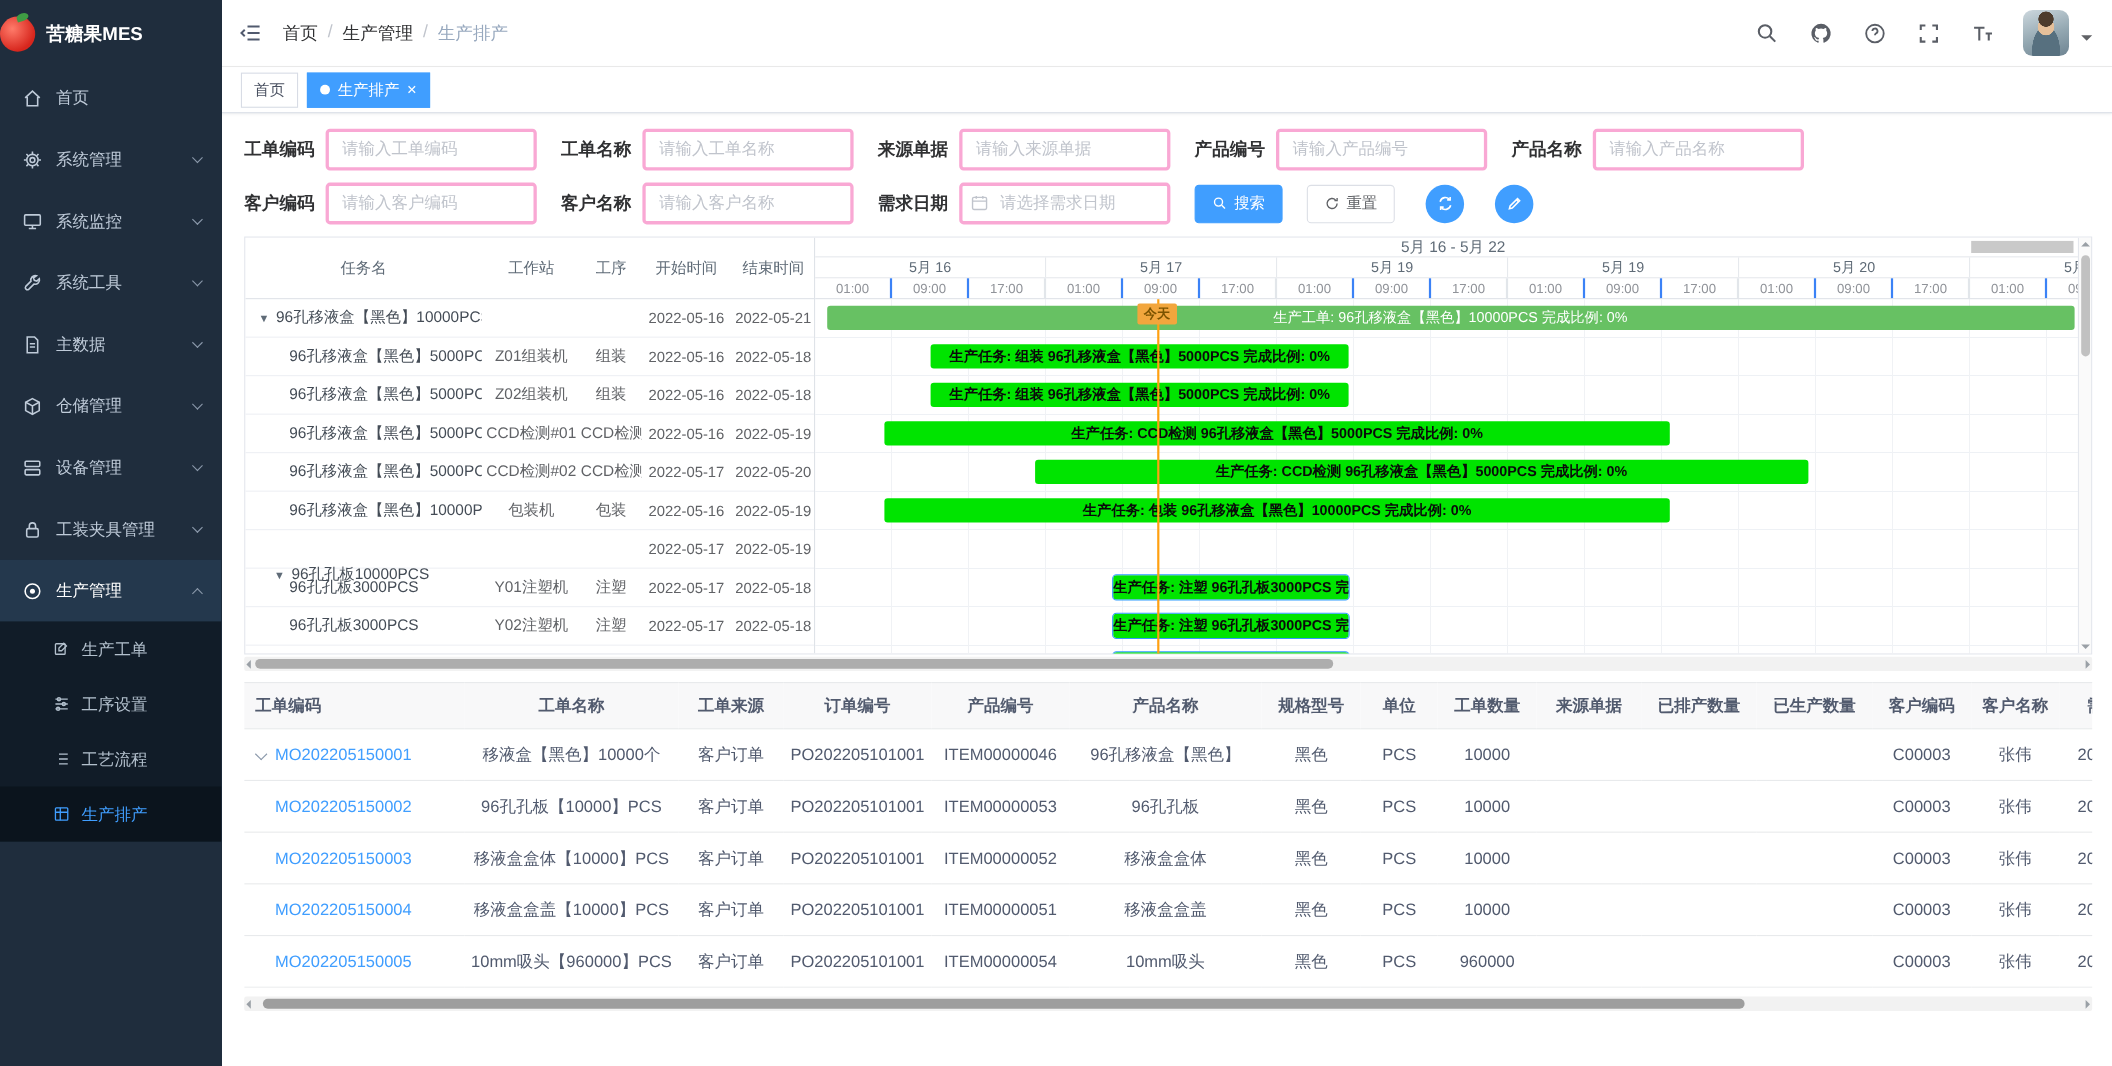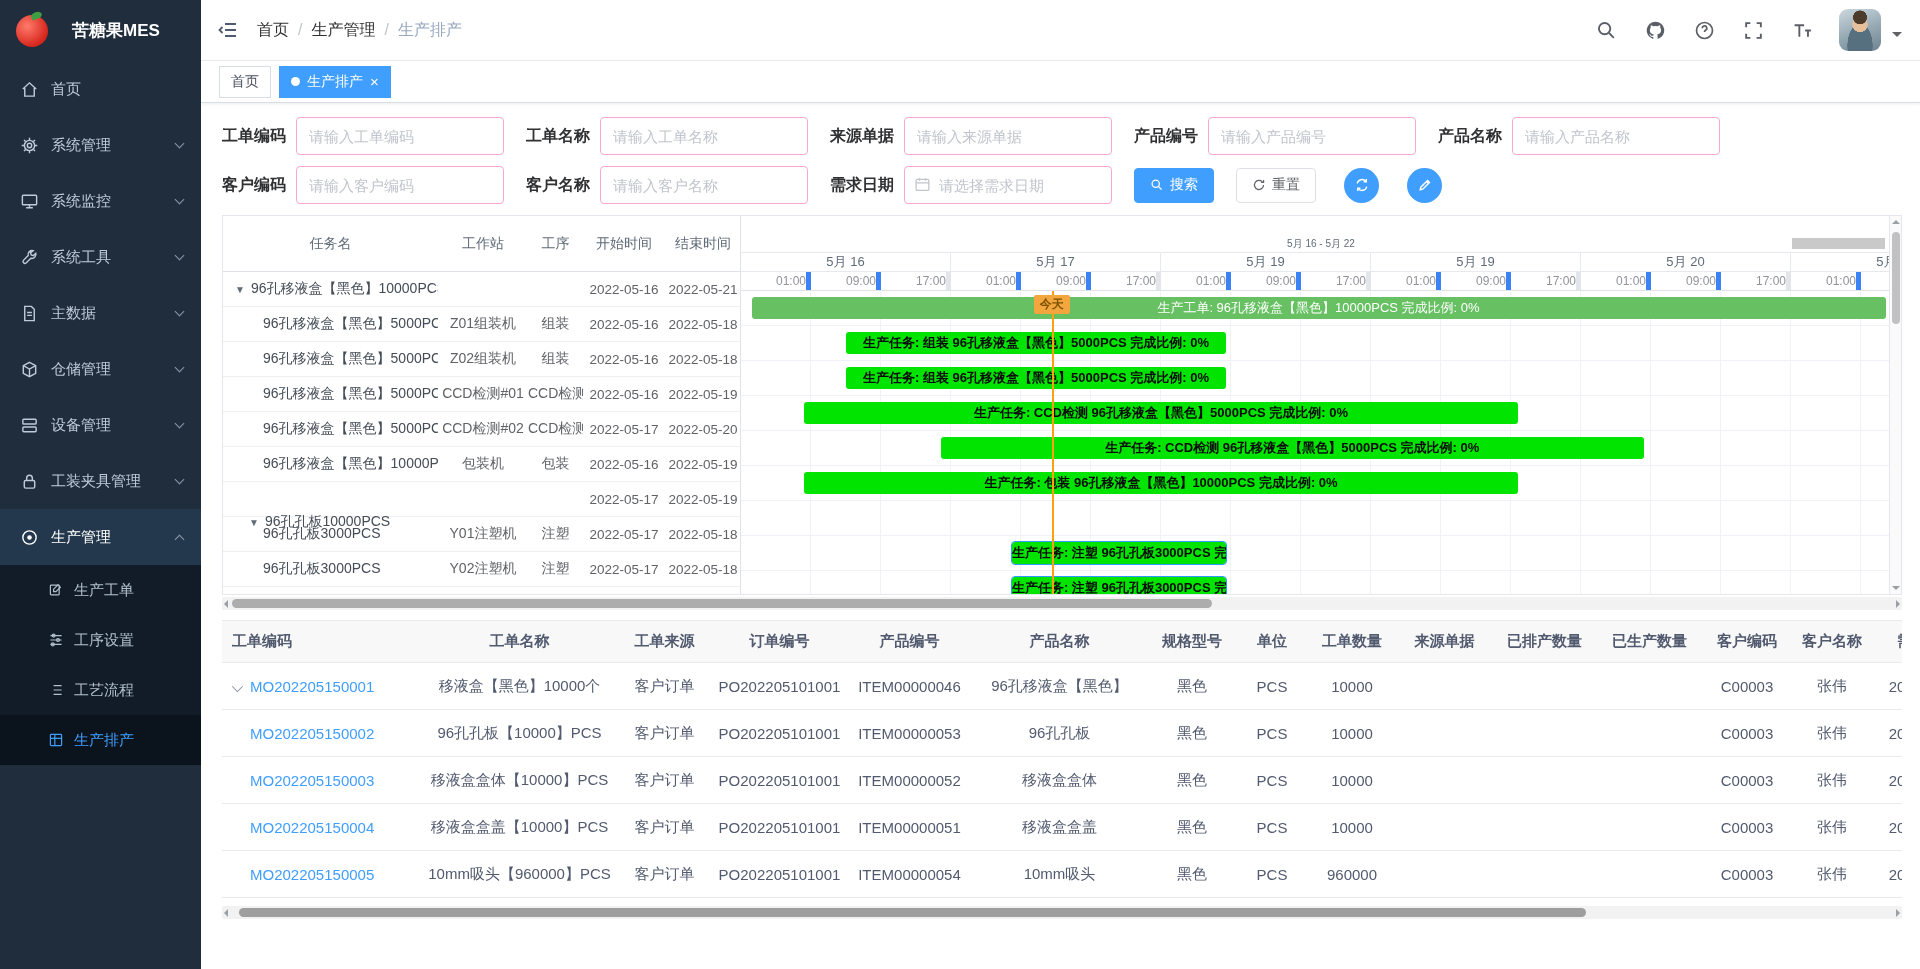--- a/index.html
+++ b/index.html
@@ -1,21 +1,21 @@
 <!DOCTYPE html>
 <html><head>
 <meta charset="utf-8">
 <style>
   * { box-sizing: border-box; margin: 0; padding: 0; }
   html,body { width:1920px; height:969px; overflow:hidden; background:#fff;
     font-family:"Liberation Sans","DejaVu Sans",sans-serif; }
 
   
   .sidebar { position:fixed; left:0; top:0; width:201px; height:969px; background:#1f2d3d; z-index:10;}
-  .logo { height:61px; display:flex; align-items:center; padding-left:16px; gap:24px; cursor:pointer;}
+  .logo { height:61px; display:flex; align-items:center; gap:10px; cursor:pointer;}
   .logo-badge { width:32px; height:32px; border-radius:50%;
     background:radial-gradient(circle at 35% 35%, #ff7b6a, #d7261d 70%); position:relative; flex:none;}
   .logo-badge:after { content:""; position:absolute; top:-3px; left:15px; width:11px; height:7px;
     background:#3f9d44; border-radius:60% 60% 60% 0; transform:rotate(-18deg);}
   .logo-title { color:#fff; font-size:17px; font-weight:bold; white-space:nowrap;}
   .menu-item { height:56px; display:flex; align-items:center; padding:0 18px 0 20px;
     color:#bfcbd9; font-size:15px; cursor:pointer; }
   .menu-item .mi-icon { width:19px; height:19px; margin-right:12px; flex:none; }
   .menu-item .mi-icon svg { width:19px; height:19px; display:block; stroke:currentColor; fill:none; stroke-width:1.5; }
   .menu-item .label { flex:1; white-space:nowrap; overflow:hidden;}
@@ -58,22 +58,22 @@
   .tag .dot { width:9px; height:9px; border-radius:50%; background:#fff; flex:none;}
   .tag .close { font-size:15px; line-height:1; cursor:pointer;}
   .tag .close::before { content:"\00D7"; }
 
   .content { padding:14px 18px 0 21px; }
 
   
   .filters-row { display:flex; align-items:center; gap:22px; margin-bottom:11px;}
   .field { display:flex; align-items:center; }
   .field label { font-size:16px; font-weight:700; color:#303133; margin-right:10px; white-space:nowrap;}
-  .field input { width:208px; height:38px; border:1px solid #f9a8d4; border-radius:4px; padding:0 12px;
-    font-size:15px; color:#606266; outline:none; font-family:Liberation Sans, sans-serif;}
+  .field input { width:192px; height:38px; border:3px solid #f9a8d4; border-radius:4px; padding:0 12px;
+    font-size:15px; color:#606266; outline:none; font-family:Liberation Mono, monospace;}
   .field input::placeholder { color:#c0c4cc; }
   .date-wrap { position:relative;}
   .date-wrap input { padding-left:34px;}
   .date-wrap .cal { position:absolute; left:10px; top:10px; width:17px; height:17px; color:#c0c4cc;}
   .date-wrap .cal svg { width:17px; height:17px; stroke:currentColor; fill:none; stroke-width:1.5;}
   .btn { height:35px; border-radius:4px; font-size:14px; display:inline-flex; align-items:center; gap:6px;
     padding:0 15px; border:1px solid #dcdfe6; background:#fff; color:#606266; cursor:pointer; font-family:inherit;}
   .btn svg { width:14px; height:14px; stroke:currentColor; fill:none; stroke-width:1.8;}
   .btn.primary { background:#409EFF; border-color:#409EFF; color:#fff;}
   .btn-circle { width:35px; height:35px; border-radius:50%; border:none; background:#409EFF; color:#fff;
@@ -90,29 +90,29 @@
   .g-left-header span { text-align:center; flex:none;}
   .g-row { height:35px; display:flex; align-items:center; border-bottom:1px solid #eef0f4;
     font-size:14px; color:#606266; cursor:pointer;}
   .g-name { padding-left:12px; white-space:nowrap; overflow:hidden; color:#444c56; flex:none; text-align:left;}
   .g-name.child { padding-left:40px;}
   .tri::before { content:"\25BC"; font-size:10px; color:#5f6b77; margin-right:6px;}
   .g-ws,.g-proc,.g-st,.g-en { text-align:center; flex:none; overflow:hidden; white-space:nowrap;}
   .g-st,.g-en { font-size:13.5px;}
 
   .g-timeline { position:relative; flex:1; overflow:hidden;}
-  .tl-range { height:18px; position:relative; border-bottom:1px solid #e6e9ed; font-size:10px;
-    color:#5f6b77; text-align:center; line-height:17px;margin-top:19px;}
+  .tl-range { height:18px; position:relative; border-bottom:1px solid #e6e9ed; font-size:14px;
+    color:#5f6b77; text-align:center; line-height:17px;}
   .tl-scroll-thumb { position:absolute; right:16px; top:3px; width:93px; height:11px; background:#c9c9c9; cursor:pointer;}
   .tl-days { display:flex; height:19px; border-bottom:1px solid #e6e9ed;}
   .tl-day { width:210px; flex:none; text-align:center; font-size:13px; color:#5f6b77; line-height:18px;
     border-right:1px solid #e6e9ed;}
   .tl-hours { display:flex; height:19px; border-bottom:1px solid #dfe3e8;}
-  .tl-hour { width:70px; flex:none; text-align:right; font-size:12px; color:#909399; line-height:18px;
-    border-right:5px solid #3b82f6;}
+  .tl-hour { width:70px; flex:none; text-align:center; font-size:12px; color:#909399; line-height:18px;
+    border-right:2px solid #3b82f6;}
   .tl-hour.day-end { border-right-color:#e2e6ea;}
   .tl-body { position:relative; height:324px;
     background-image:
       repeating-linear-gradient(to right, rgba(0,0,0,0) 0 69px, #f0f2f5 69px 70px),
       repeating-linear-gradient(to right, rgba(0,0,0,0) 0 209px, #e2e6ea 209px 210px),
       repeating-linear-gradient(to bottom, rgba(0,0,0,0) 0 34px, #eef1f5 34px 35px);}
   .bar { position:absolute; height:22px; border-radius:3px; font-size:13px; line-height:22px;
     text-align:center; white-space:nowrap; overflow:hidden; z-index:2; cursor:pointer;}
   .bar.task { font-weight:700;}
   .bar.selected { outline:1.5px solid #2f9bff;}

